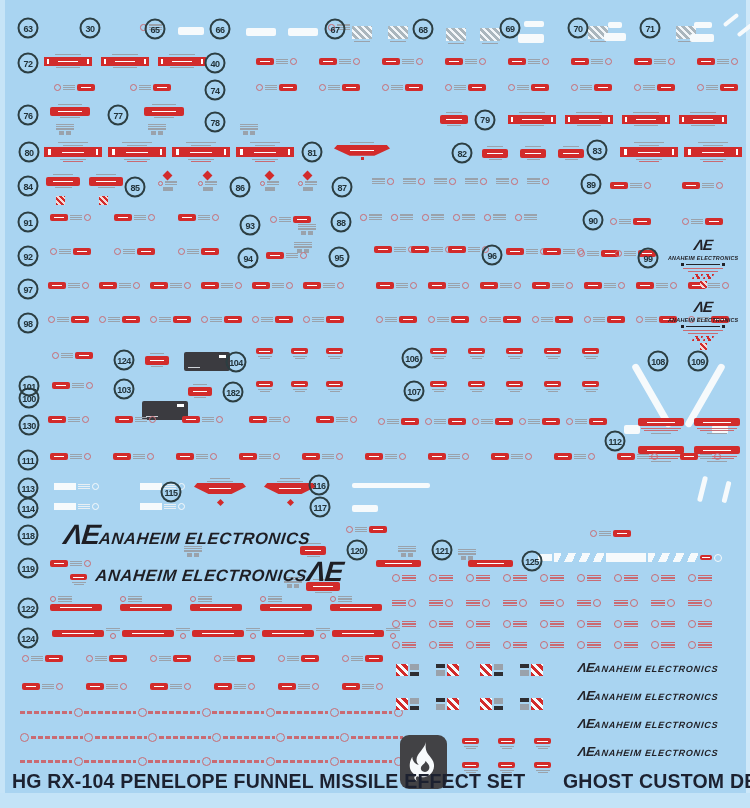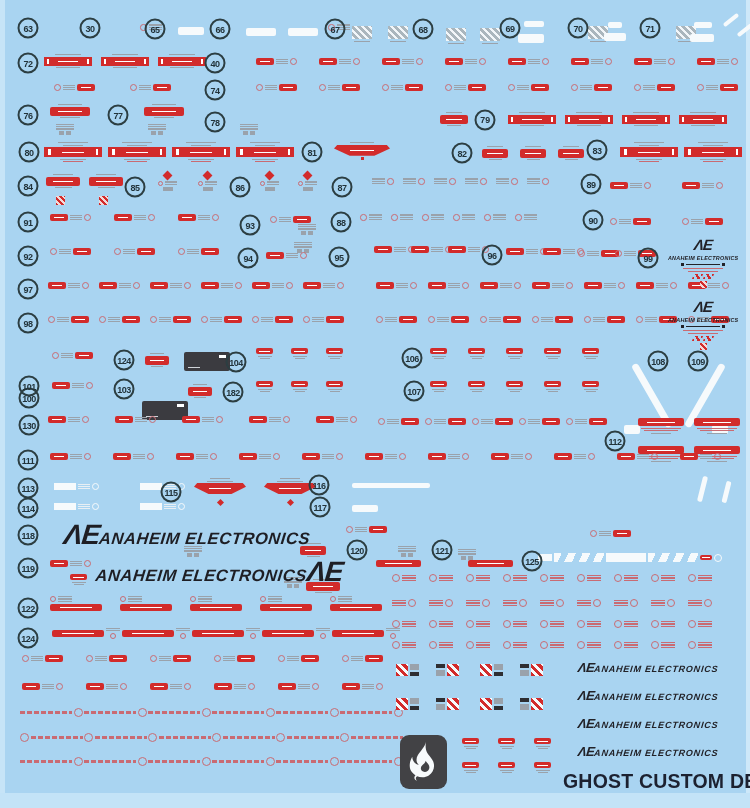--- a/index.html
+++ b/index.html
@@ -2604,14 +2604,15 @@
     </div>
 
   <div class="flame" id="flame-logo" style="left: 400px; top: 735px; width: 47px; height: 54px;">
     <svg width="40" height="46" viewBox="0 0 46 52">
       <path d="M25 3c-1 6-6 10-9 15-2.5 4-2 8.5 1 11.5-4-1-7.5-4.5-7.5-9.5-3 5-4.5 12.5-0.5 17.5 4.5 6 13.5 8 19.5 4 6-4 8-12 4-18-3.5-5.5-7-7.5-7.5-13.5-0.3-3 0-5 0-7z" fill="#f7fafc"></path>
       <path d="M22 37c-3-1-3.5-5-1.2-7 2-1.8 3.8-3.2 4-5.5 2 3 5.2 5 4.2 9-0.8 3.3-4.6 5-7 3.5z" fill="#424245"></path>
       <path d="M13.5 41c-2.5 2-2 5.5 1.5 6.5-2.3-2.7-1.5-4.5 1-5.8z" fill="#f7fafc"></path>
     </svg>
   </div>
 
+  <div class="title" id="title-left" style="left: 12px; top: 770px;">HG RX-104 PENELOPE FUNNEL MISSILE EFFECT SET</div>
   <div class="title" id="title-right" style="left: 563px; top: 770px;">GHOST CUSTOM DECAL</div>
 </div>
 
 </body></html>

